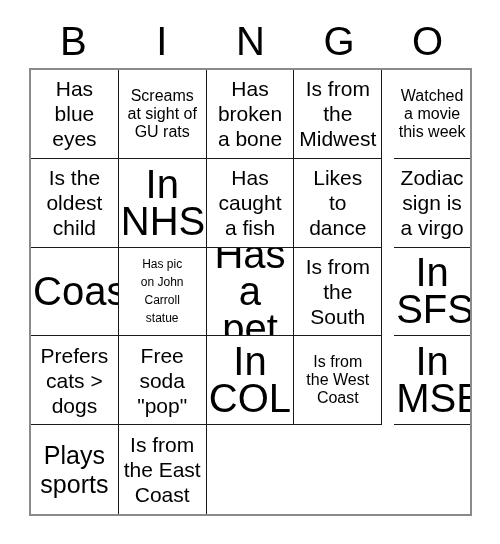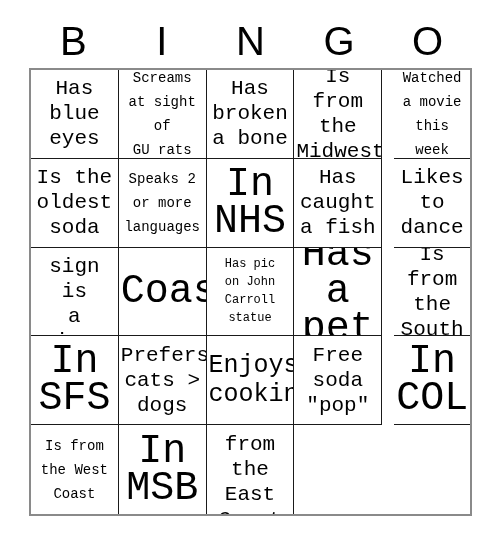--- a/index.html
+++ b/index.html
@@ -42,21 +42,20 @@
     left: 29px;
     top: 68px;
     width: 443px;
     height: 448px;
     box-sizing: border-box;
     border: 2px solid #8a8a8a;
     background: #ffffff;
     display: grid;
     grid-template-columns: repeat(5, 1fr);
     grid-template-rows: repeat(5, 1fr);
-    font-family: Liberation Mono, monospace;
   }
   .cell {
     box-sizing: border-box;
     border-right: 1px solid #1a1a1a;
     border-bottom: 1px solid #1a1a1a;
     display: flex;
     align-items: center;
     justify-content: center;
     text-align: center;
     padding: 1px 2px;
@@ -67,21 +66,21 @@
   .cell:nth-child(n+21) { border-bottom: none; }
   .cell-text {
     display: block;
     width: 100%;
     white-space: pre-line;
   }
   
   .size-xl .cell-text { font-size: 40px; line-height: 37px; }
   .size-lg .cell-text { font-size: 25px; line-height: 29px; }
   .size-md .cell-text { font-size: 21px; line-height: 25px; }
-  .size-sm .cell-text { font-size: 14px; line-height: 24px; }
+  .size-sm .cell-text { font-size: 16px; line-height: 18px; }
   .size-xs .cell-text { font-size: 12px; line-height: 18px; }
 </style>
 </head>
 <body>
 
 <div id="card">
 
   <div id="header-row">
     <div class="header-letter">B</div>
     <div class="header-letter">I</div>
@@ -113,26 +112,21 @@
       </div>
     <div class="cell size-sm">
         <span class="cell-text">Watched
 a movie
 this week</span>
       </div>
 
     <div class="cell size-md">
         <span class="cell-text">Is the
 oldest
-soda</span>
-      </div>
-    <div class="cell size-sm">
-        <span class="cell-text">Speaks 2
-or more
-languages</span>
+child</span>
       </div>
     <div class="cell size-xl">
         <span class="cell-text">In
 NHS</span>
       </div>
     <div class="cell size-md">
         <span class="cell-text">Has
 caught
 a fish</span>
       </div>
@@ -168,43 +162,43 @@
       </div>
     <div class="cell size-xl">
         <span class="cell-text">In
 SFS</span>
       </div>
     <div class="cell size-md">
         <span class="cell-text">Prefers
 cats &gt;
 dogs</span>
       </div>
-    <div class="cell size-lg">
-        <span class="cell-text">Enjoys
-cooking</span>
-      </div>
     <div class="cell size-md">
         <span class="cell-text">Free
 soda
 "pop"</span>
       </div>
 
     <div class="cell size-xl">
         <span class="cell-text">In
 COL</span>
       </div>
     <div class="cell size-sm">
         <span class="cell-text">Is from
 the West
 Coast</span>
       </div>
     <div class="cell size-xl">
         <span class="cell-text">In
 MSB</span>
       </div>
+    <div class="cell size-lg">
+        <span class="cell-text">Plays
+sports</span>
+      </div>
     <div class="cell size-md">
         <span class="cell-text">Is from
 the East
 Coast</span>
       </div>
   </div>
 
 </div>
 
 </body></html>

